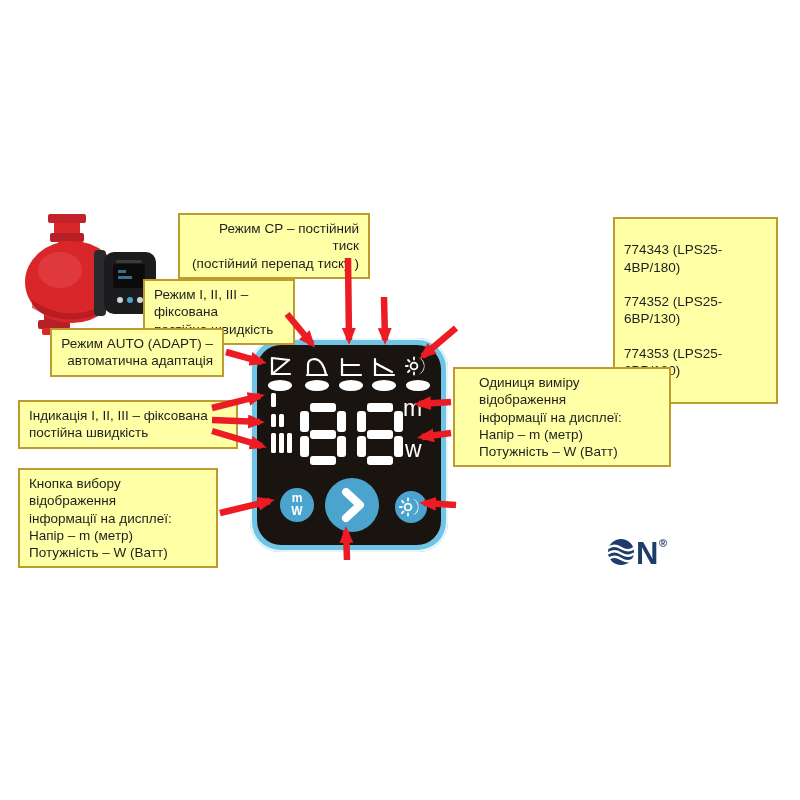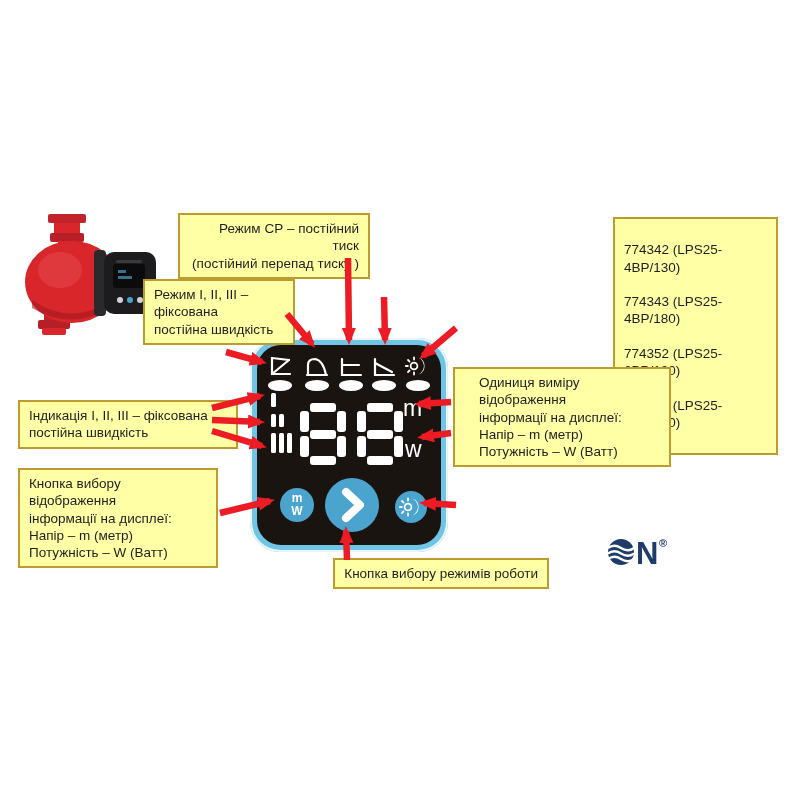--- a/index.html
+++ b/index.html
@@ -92,36 +92,36 @@
     <circle cx="128" cy="92" r="3" fill="#cfd3d8"></circle>
     <rect x="106" y="62" width="8" height="3" fill="#3b6f8f"></rect>
     <rect x="106" y="68" width="14" height="3" fill="#3b6f8f"></rect>
   </svg>
 
   <div class="callout center" style="left:178px;top:213px;width:192px;">Режим СР – постійний тиск
 (постійний перепад тиску )</div>
   <div class="callout" style="left:143px;top:279px;width:152px;">Режим I, II, III – фіксована
 постійна швидкість</div>
   <div class="callout" style="left:613px;top:217px;width:165px;">
-    <div>774342 (LPS25-4BP/130)</div>
     <div>774343 (LPS25-4BP/180)</div>
     <div>774352 (LPS25-6BP/130)</div>
     <div>774353 (LPS25-6BP/180)</div>
   </div>
+  <div class="callout center" style="left:50px;top:328px;width:174px;">Режим AUTO (ADAPT) –
+автоматична адаптація</div>
   <div class="callout" style="left:453px;top:367px;width:218px;padding-left:24px;">Одиниця виміру відображення
 інформації на дисплеї:
 Напір – m (метр)
 Потужність – W (Ватт)</div>
   <div class="callout" style="left:18px;top:400px;width:220px;">Індикація I, II, III – фіксована
 постійна швидкість</div>
   <div class="callout" style="left:18px;top:468px;width:200px;">Кнопка вибору відображення
 інформації на дисплеї:
 Напір – m (метр)
 Потужність – W (Ватт)</div>
-  <div class="callout center" style="left:333px;top:558px;width:216px;">Кнопка вибору режимів роботи</div>
 
   <div id="panel">
     <div id="panel-face">
 
       <svg class="mode-icon" style="left:10px;" viewBox="0 0 26 22">
         <g stroke="#fff" stroke-width="2.2" fill="none" stroke-linecap="round">
           <path d="M5 19 H23"></path>
             <path d="M5 19 V3"></path>
             <path d="M5 19 L22 5"></path>
             <path d="M5 3 L22 5"></path>

